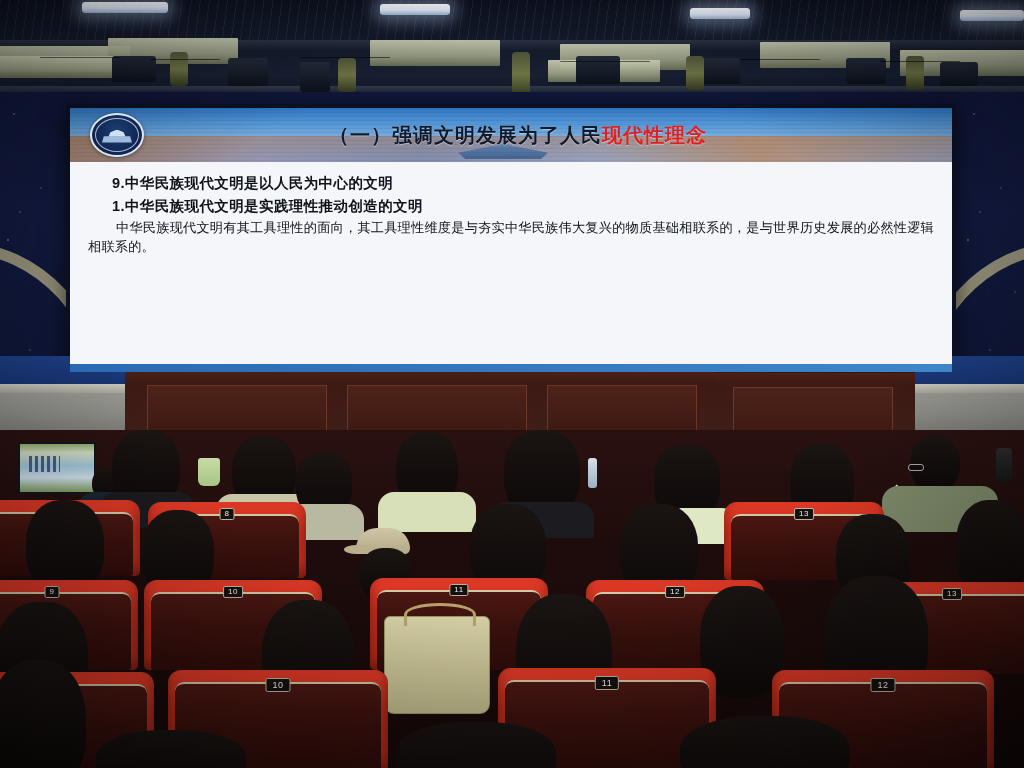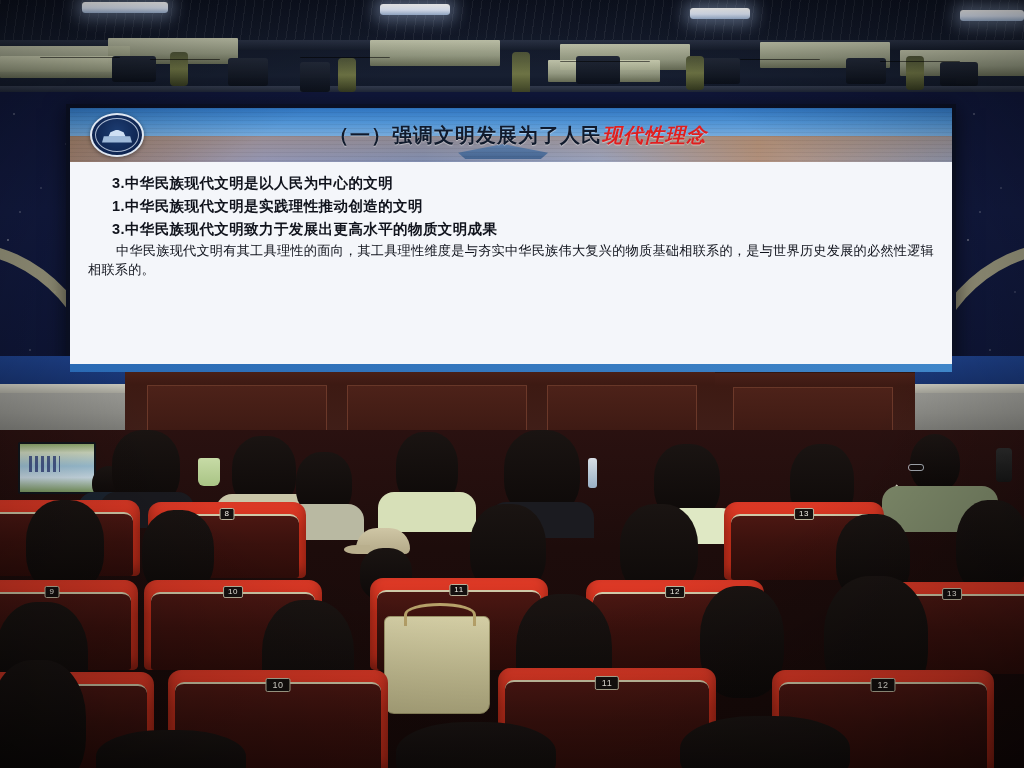--- a/index.html
+++ b/index.html
@@ -132,21 +132,21 @@
     clip-path:polygon(0 100%, 6% 52%, 22% 52%, 28% 22%, 50% 0, 72% 22%, 78% 52%, 94% 52%, 100% 100%);
     margin-top:2px;
   }
   .slide-title {
     position:relative; z-index:3;
     flex:1; text-align:center; margin-right:60px;
     font-size:20px; font-weight:bold; letter-spacing:1px;
     color:#101a2c;
     text-shadow:0 1px 1px rgba(255,255,255,.45);
   }
-  .slide-title .hl { color:#e01f1f;font-style:italic; }
+  .slide-title .hl { color:#e01f1f; }
 
   .slide-body {
     position:relative; z-index:2;
     flex:1; background:#f4f6fa;
     padding:8px 18px 4px 18px;
     color:#10131c;
   }
   .sec-head {
     font-size:14.5px; font-weight:bold; letter-spacing:.4px;
     margin:4px 0 2px 24px;
@@ -411,25 +411,24 @@
         <div class="hdr-scenery"></div>
         <div class="hdr-roof"></div>
         <div class="emblem">
           <div class="emblem-ring"></div>
           <div class="emblem-bldg"></div>
         </div>
         <div class="slide-title"><span>（一）强调文明发展为了人民</span><span class="hl">现代性理念</span></div>
       </div>
 
       <div class="slide-body">
-        <div class="sec-head">3.中华民族现代文明是以人民为中心的文明</div>
+        <div class="sec-head">9.中华民族现代文明是以人民为中心的文明</div>
 
         <div class="sec-head">1.中华民族现代文明是实践理性推动创造的文明</div>
 
-        <div class="sec-head">3.中华民族现代文明致力于发展出更高水平的物质文明成果</div>
         <div class="sec-para">中华民族现代文明有其工具理性的面向，其工具理性维度是与夯实中华民族伟大复兴的物质基础相联系的，是与世界历史发展的必然性逻辑相联系的。</div>
       </div>
 
       <div class="slide-footbar"></div>
     </div>
   </div>
 
   <div class="stage-floor"></div>
   <div class="stage-skirt"></div>
   <div class="stage-skirt r"></div>

